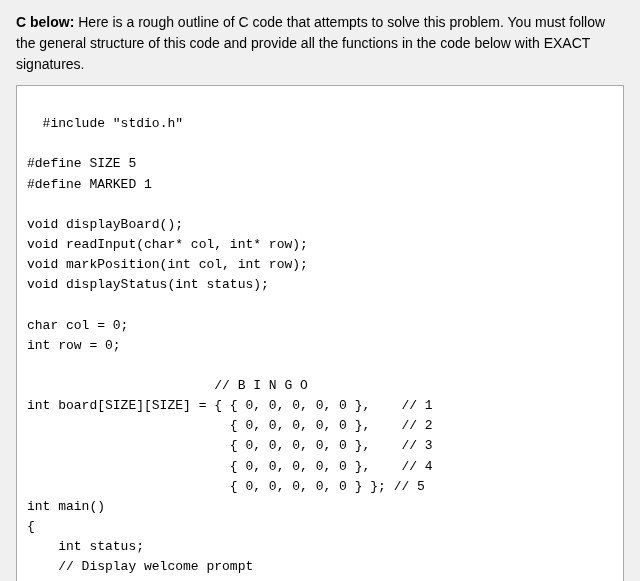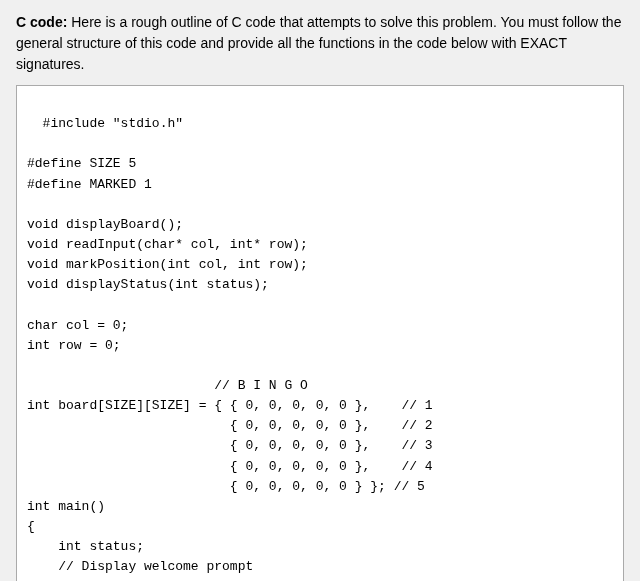--- a/index.html
+++ b/index.html
@@ -35,21 +35,21 @@
       font-size: 13px;
       line-height: 1.55;
       white-space: pre;
       color: #000;
     }
   </style>
 </head>
 <body>
 
 <div class="description-area">
-  <span class="description-label">C code:</span><span>  Here is a rough outline of C code that attempts to solve this problem. You must follow the general structure of this code and provide all the functions in the code below with EXACT signatures.</span>
+  <span class="description-label">C below:</span><span>  Here is a rough outline of C code that attempts to solve this problem. You must follow the general structure of this code and provide all the functions in the code below with EXACT signatures.</span>
 </div>
 
 <div class="code-box">
   <span>#include "stdio.h"
 
 #define SIZE 5
 #define MARKED 1
 
 void displayBoard();
 void readInput(char* col, int* row);

